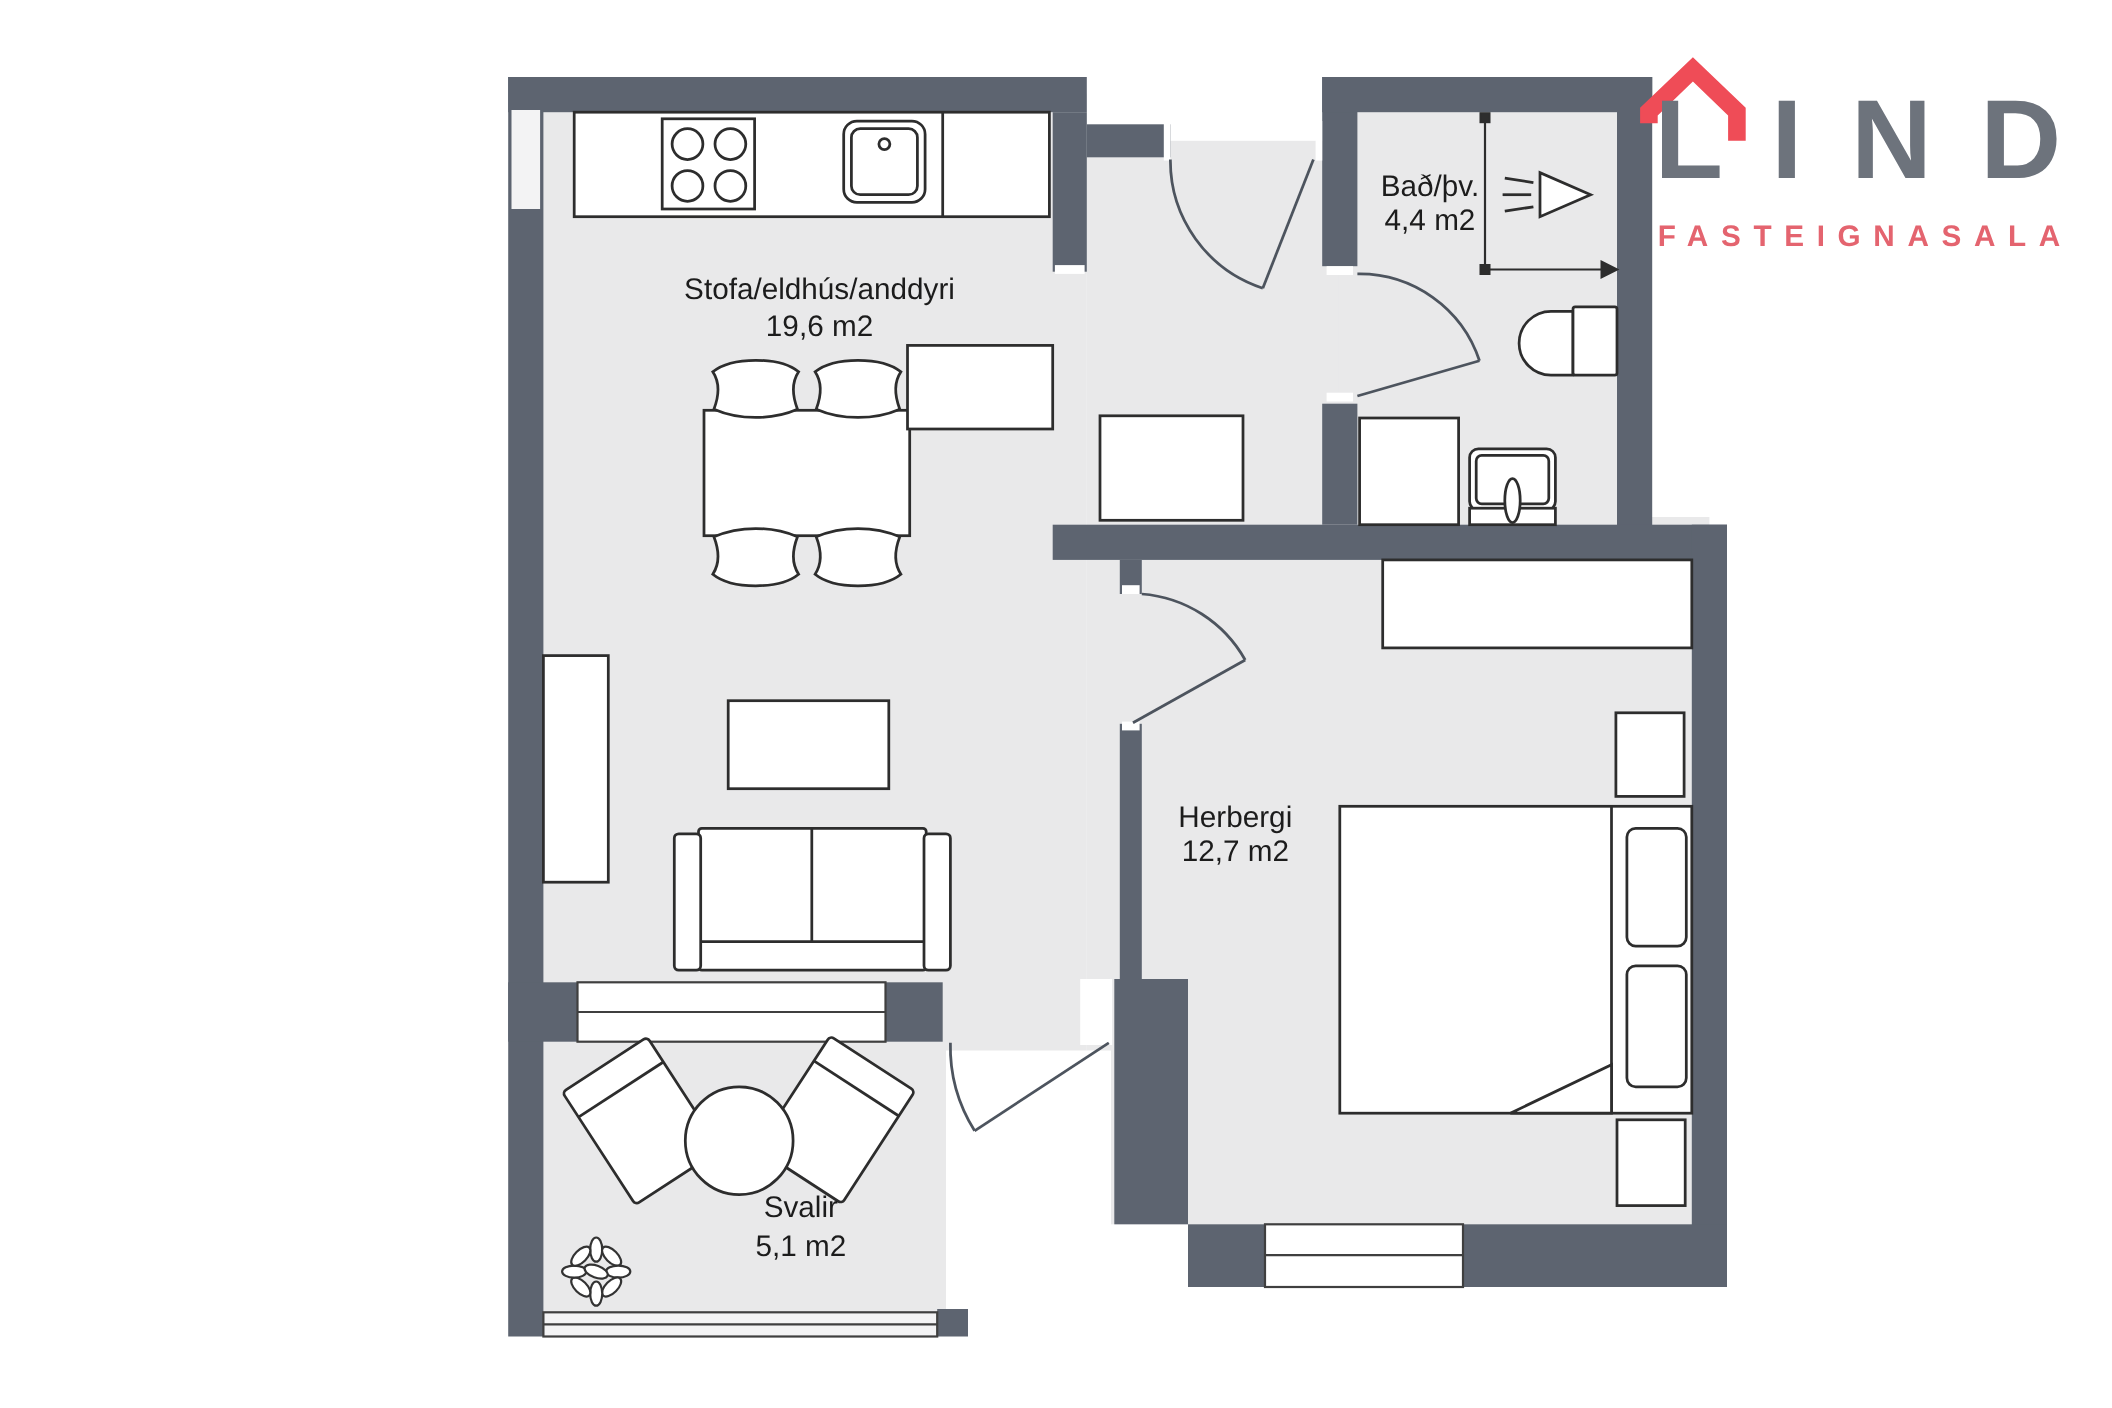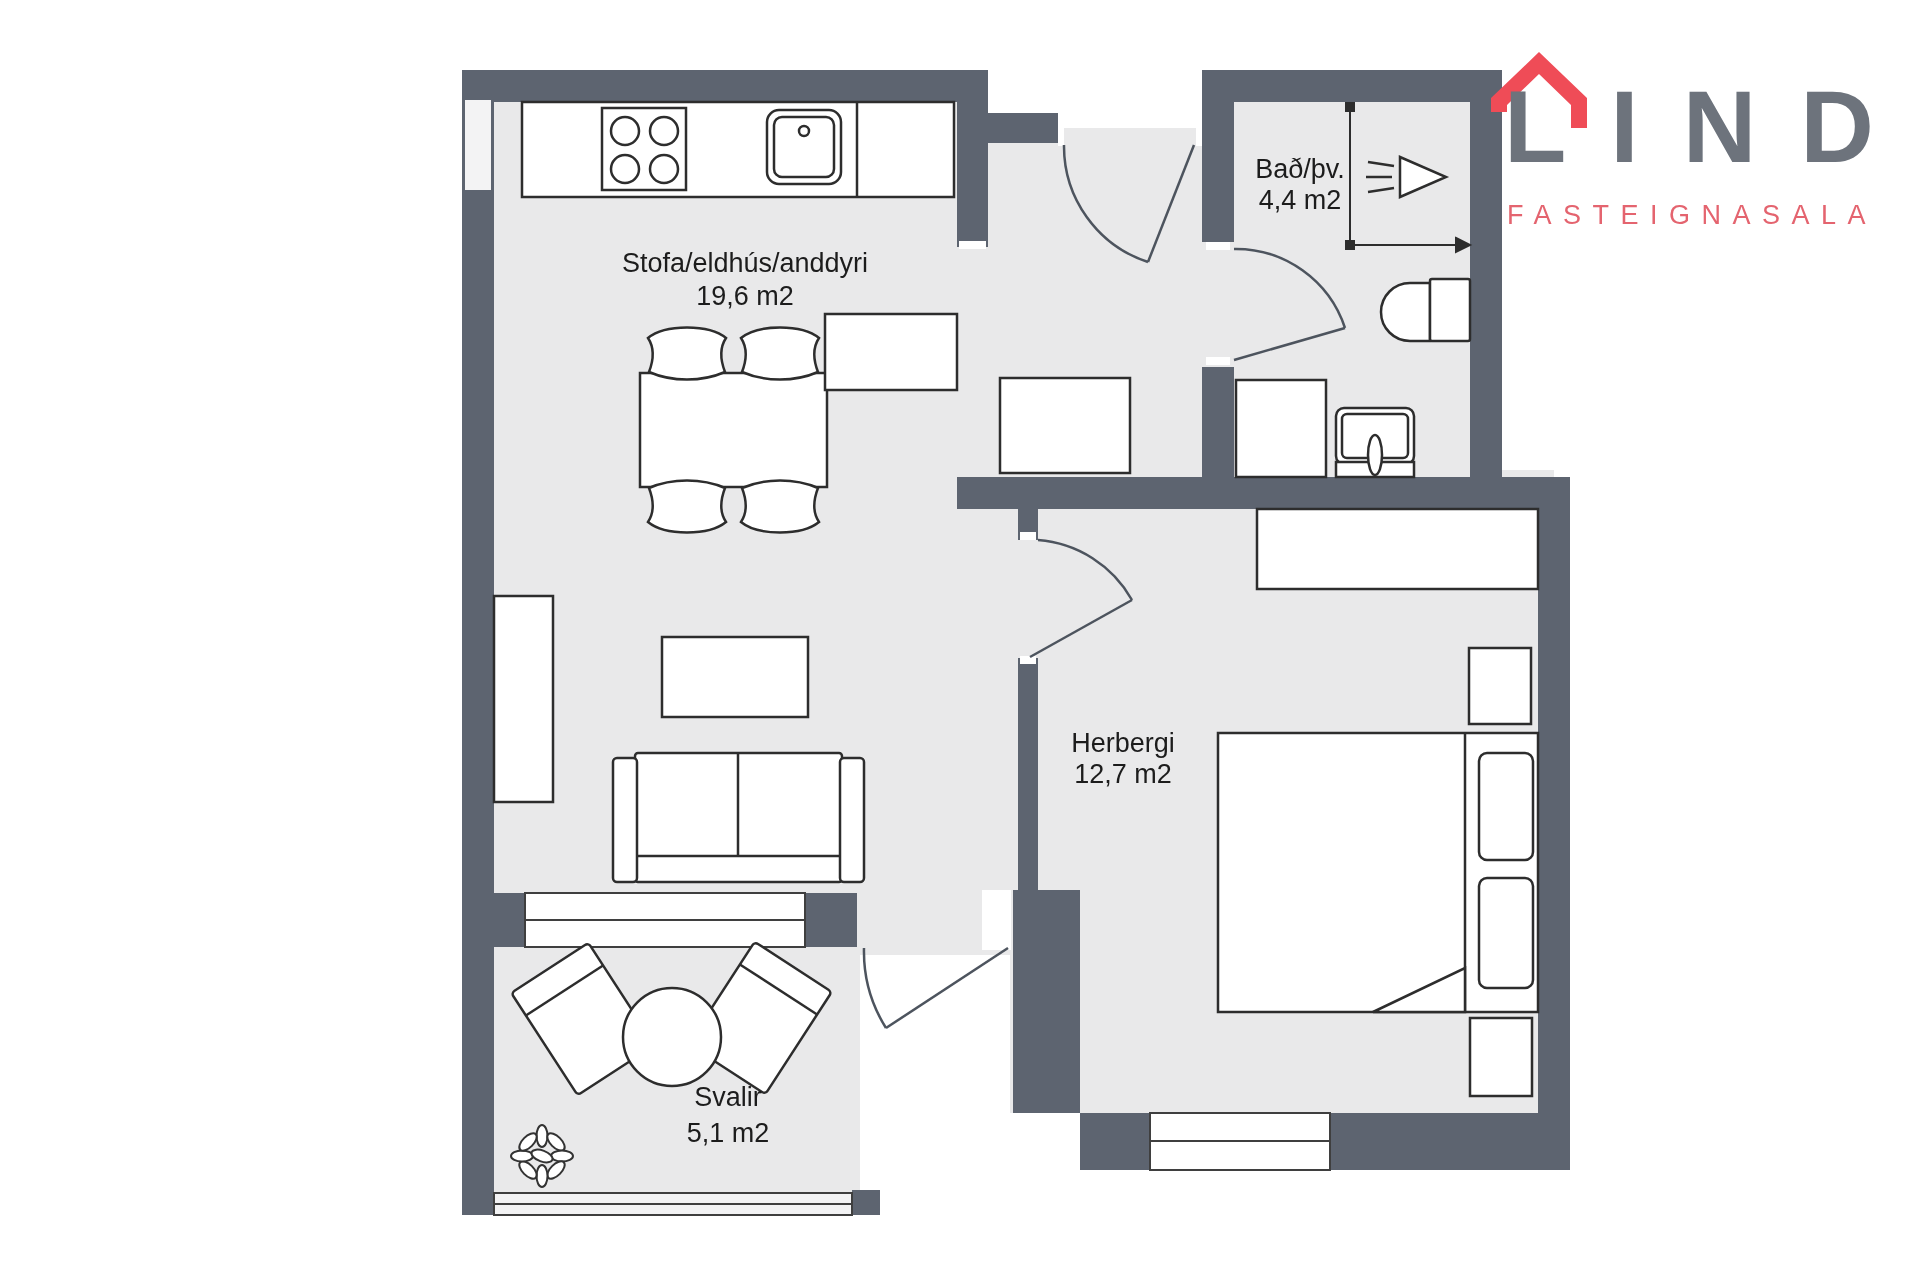--- a/index.html
+++ b/index.html
@@ -4,21 +4,21 @@
 <style>
   html,body{margin:0;padding:0;background:#ffffff;}
   .stage{position:relative;width:1920px;height:1280px;background:#ffffff;overflow:hidden;
          font-family:"Liberation Sans","DejaVu Sans",sans-serif;}
   svg text{font-family:"Liberation Sans","DejaVu Sans",sans-serif;fill:#1c1c1c;}
   .room-name{font-size:27px;}
   .room-area{font-size:27px;}
   .logo{position:absolute;left:4px;top:0;width:1684px;height:240px;pointer-events:none;margin-top:32px;}
   .brand-name{position:absolute;left:1500px;top:44px;font-size:102px;font-weight:700;
               letter-spacing:44px;color:#6d737c;line-height:1;}
-  .brand-sub{position:absolute;left:1503px;top:170px;font-size:27px;font-weight:400;
+  .brand-sub{position:absolute;left:1503px;top:170px;font-size:27px;font-weight:700;
              letter-spacing:11.5px;color:#e4646f;line-height:1;}
   .roof-svg{position:absolute;left:1483px;top:16px;}
 </style>
 </head>
 <body>
 
 <div class="stage">
 
   <svg width="1920" height="1280" viewBox="0 0 1920 1280">
     <defs>

